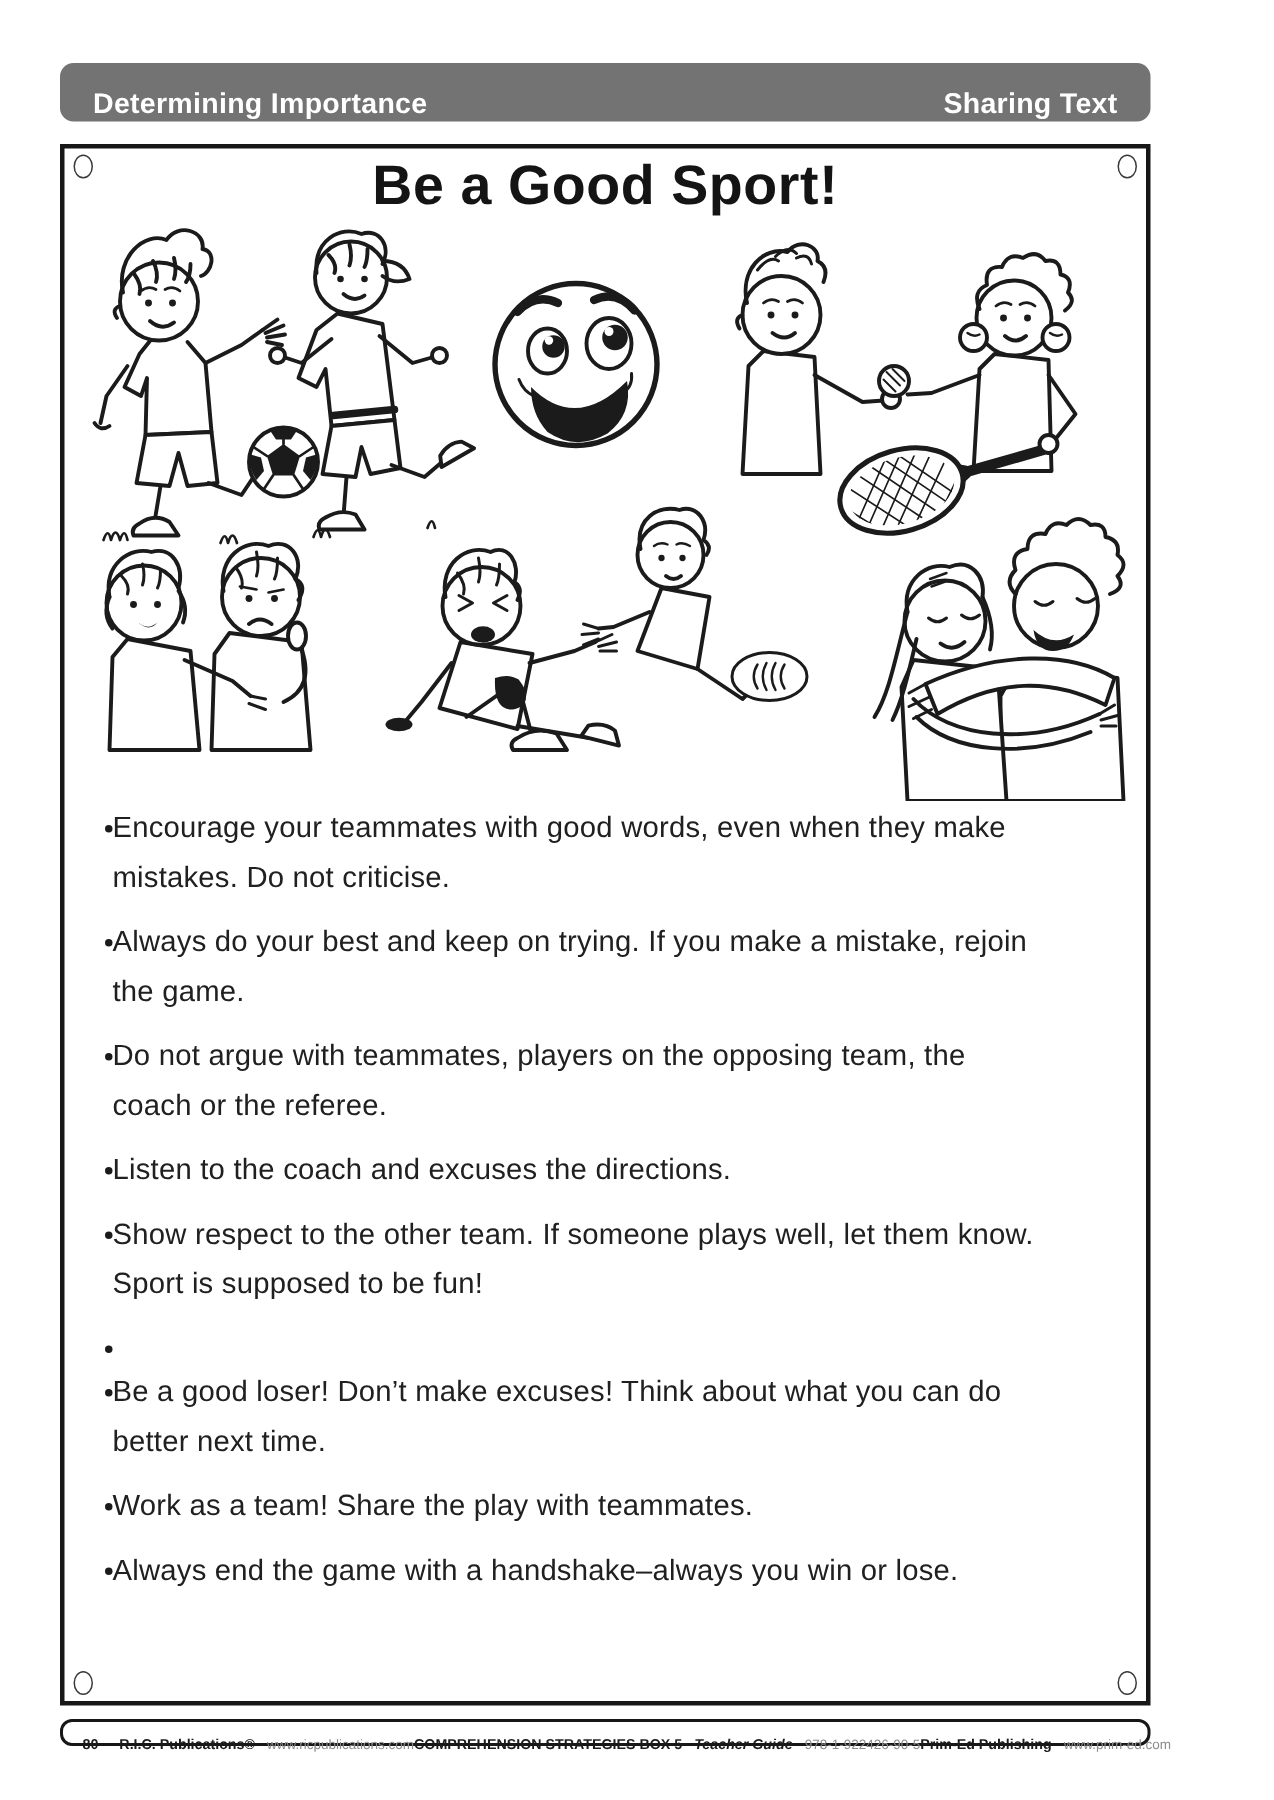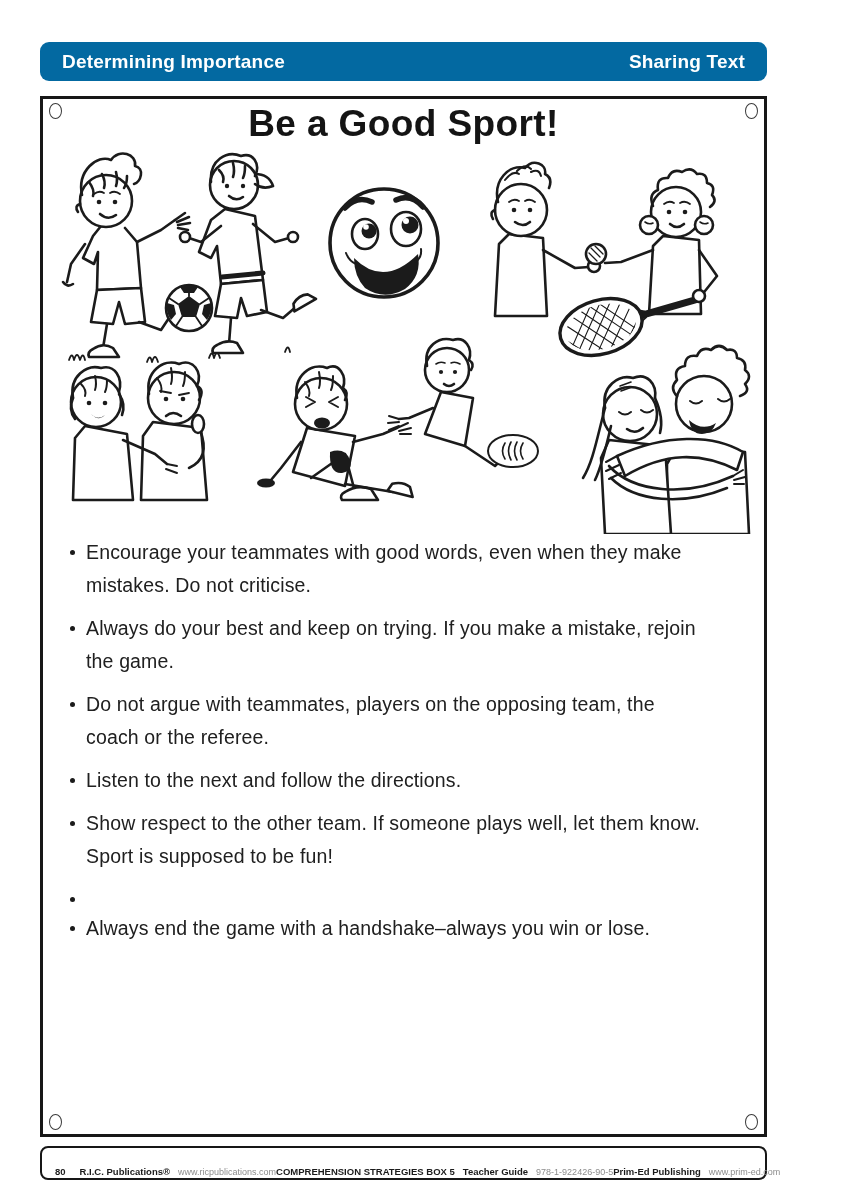--- a/index.html
+++ b/index.html
@@ -3,61 +3,61 @@
 <meta charset="utf-8">
 <style>
   html,body{margin:0;padding:0;}
   body{
     width:849px;height:1200px;background:#ffffff;position:relative;
     font-family:"Liberation Sans", sans-serif;color:#1b1b1b;overflow:hidden;
   }
   
   .header-bar{
     position:absolute;left:40px;top:42px;width:727px;height:39px;
-    background:#0369a1;border-radius:9px;box-sizing:border-box;
-    display:flex;align-items:center;justify-content:space-between;
+    background:#737373;border-radius:9px;box-sizing:border-box;
+    display:flex;align-items:flex-end;justify-content:space-between;
     padding:0 22px;color:#fff;font-weight:700;font-size:19px;letter-spacing:.2px;
   }
   
   .sheet{
     position:absolute;left:40px;top:96px;width:727px;height:1041px;
     border:3px solid #171717;box-sizing:border-box;background:#fff;
   }
   .hole{
     position:absolute;width:11px;height:14px;border:1.6px solid #3a3a3a;
     border-radius:50%;background:#fff;
   }
   .hole.tl{left:6px;top:4px}.hole.tr{right:6px;top:4px}
   .hole.bl{left:6px;bottom:4px}.hole.br{right:6px;bottom:4px}
   .title{
     text-align:center;font-size:37px;font-weight:700;margin:4px 0 0;
     letter-spacing:.4px;color:#141414;
   }
   .art{display:block;margin:1px auto 0;}
   
   .rules{list-style:none;margin:2px 0 0;padding:0 12px 0 27px;}
-  .rules li{display:flex;gap:11px;margin-bottom:10px;}
+  .rules li{display:flex;margin-bottom:10px;}
   .rules .dot{
     flex:0 0 auto;width:5px;height:5px;border-radius:50%;
     background:#1b1b1b;margin-top:14px;
   }
   .rules .rule-text{
     font-size:19.5px;line-height:33px;letter-spacing:.15px;
     white-space:pre-line;color:#202020;
   }
   
   .footer{
-    position:absolute;left:40px;top:1146px;width:727px;height:34px;
+    position:absolute;left:40px;top:1146px;width:727px;height:18px;
     border:2.5px solid #171717;border-radius:8px;box-sizing:border-box;
     background:#fff;display:flex;align-items:center;justify-content:space-between;
     padding:0 13px;font-size:9.5px;white-space:nowrap;
   }
   .fgroup{display:flex;align-items:baseline;gap:8px;}
   .fbold{font-weight:700;color:#1b1b1b;margin-top:16px;}
-  .fital{font-weight:700;color:#1b1b1b;}
+  .fital{font-weight:700;font-style:italic;color:#1b1b1b;}
   .flight{color:#8c8c8c;font-size:9px;}
   .fpage{font-weight:700;margin-right:6px;color:#1b1b1b;}
 </style>
 </head>
 <body>
 
 <div class="header-bar">
   <span>Determining Importance</span>
   <span>Sharing Text</span>
 </div>
@@ -286,34 +286,43 @@
 
       <li>
         <span class="dot"></span>
         <span class="rule-text">Do not argue with teammates, players on the opposing team, the
 coach or the referee.</span>
       </li>
 
 
       <li>
         <span class="dot"></span>
-        <span class="rule-text">Listen to the next and follow the directions.</span>
+        <span class="rule-text">Listen to the coach and excuses the directions.</span>
       </li>
 
       <li>
         <span class="dot"></span>
         <span class="rule-text">Show respect to the other team. If someone plays well, let them know.
 Sport is supposed to be fun!</span>
       </li>
 
       <li>
         <span class="dot"></span>
       </li>
 
-
+      <li>
+        <span class="dot"></span>
+        <span class="rule-text">Be a good loser! Don’t make excuses! Think about what you can do
+better next time.</span>
+      </li>
+
+      <li>
+        <span class="dot"></span>
+        <span class="rule-text">Work as a team! Share the play with teammates.</span>
+      </li>
 
       <li>
         <span class="dot"></span>
         <span class="rule-text">Always end the game with a handshake–always you win or lose.</span>
       </li>
     </ul>
 </div>
 
 <div class="footer">
   <div class="fgroup">

